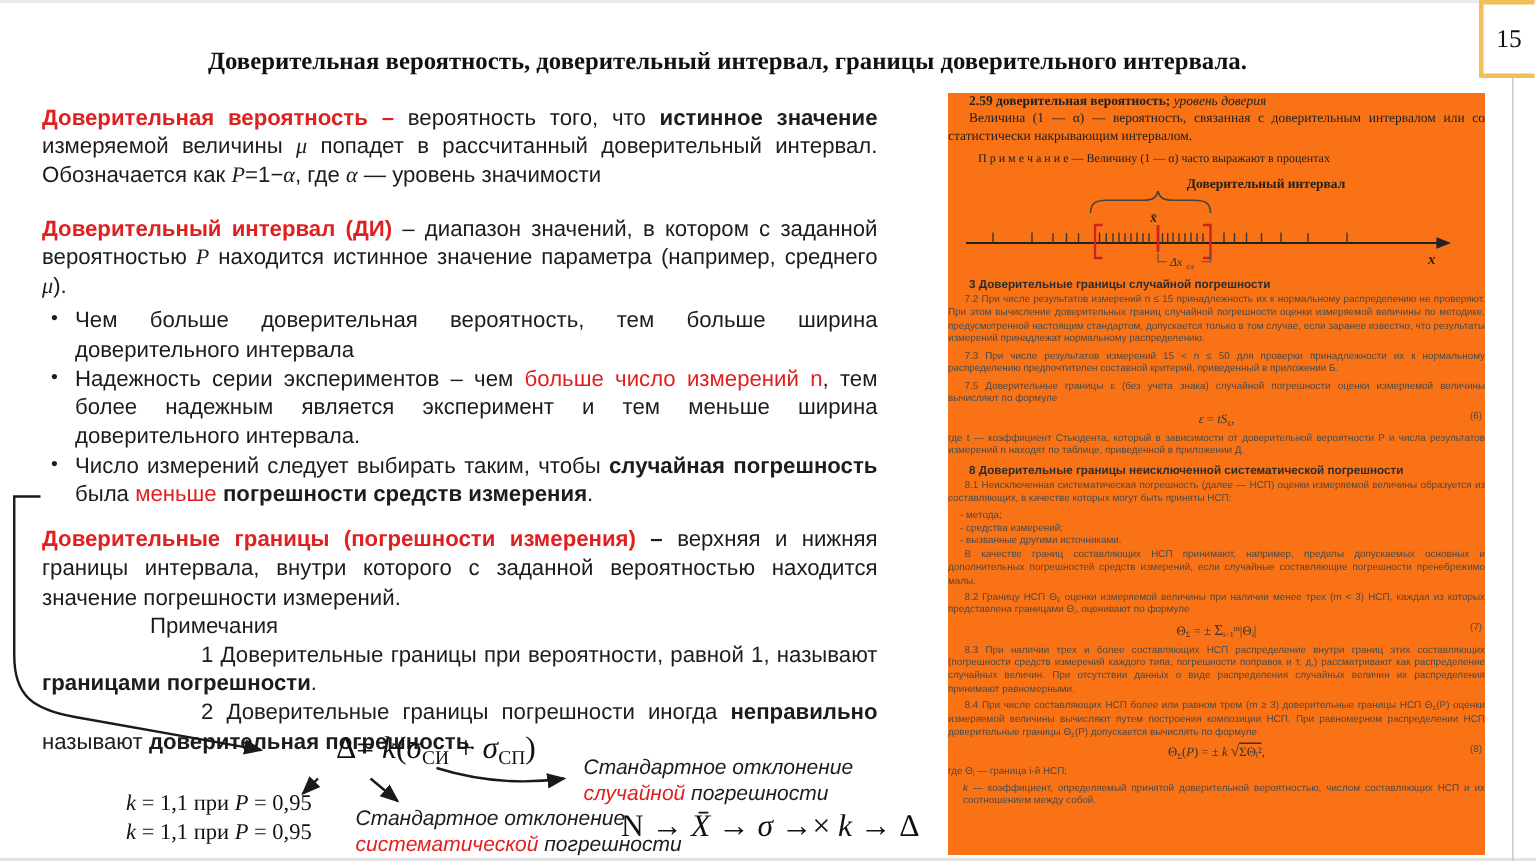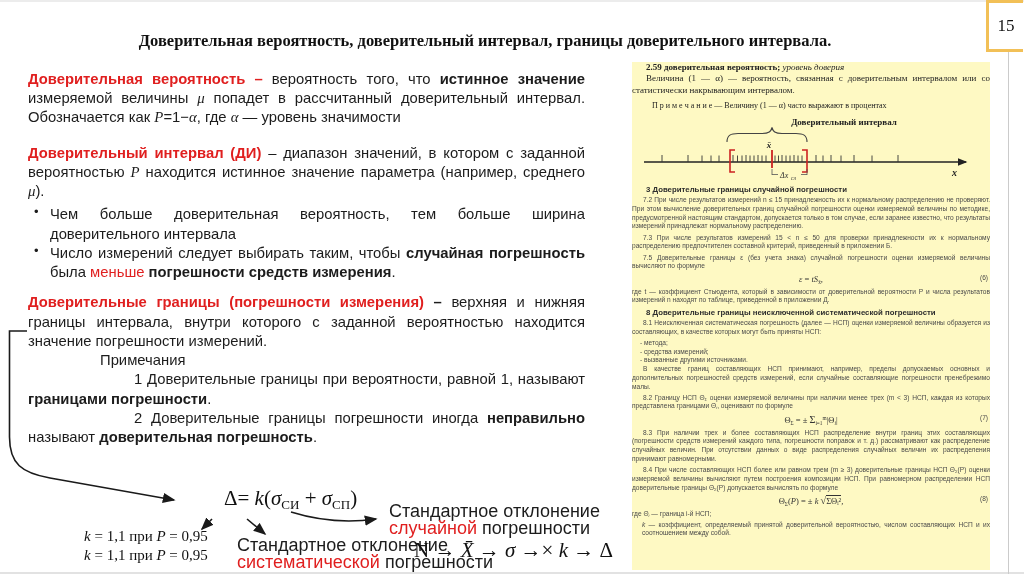--- a/index.html
+++ b/index.html
@@ -25,27 +25,27 @@
   .notes-label{margin-left:72px;text-align:left;}
   .note{text-indent:106px;}
   .sub{font-size:0.62em;vertical-align:-0.32em;}
   .sup{font-size:0.62em;vertical-align:0.5em;}
   .sub.i,.sup.i{font-style:italic;}
   .sum{font-size:1.2em;}
   .ovl{border-top:1px solid currentColor;margin-top:44px;}
   
   .fmain{position:absolute;left:189px;top:486px;font:400 21px "Liberation Serif","DejaVu Serif",serif;color:#111;margin-left:35px;}
   .klines{position:absolute;left:84px;top:527px;font:400 15px "Liberation Serif","DejaVu Serif",serif;line-height:19px;color:#111;white-space:nowrap;}
-  .sdlabel{position:absolute;font-size:18px;line-height:16.5px;font-weight:400;}
+  .sdlabel{position:absolute;font-size:14px;line-height:16.5px;font-weight:400;font-style:italic;}
   .sd-sys{left:237px;top:537px;}
   .sd-rand{left:389px;top:503px;}
   .chain{position:absolute;left:414px;top:538px;font:400 21px "Liberation Serif","DejaVu Serif",serif;color:#111;white-space:nowrap;}
   .overlay-svg{position:absolute;inset:0;pointer-events:none;z-index:3;}
   
-  .doc{position:absolute;left:632px;top:62px;width:358px;height:508px;color:#4a4a4a;background:#fef9c3;}
+  .doc{position:absolute;left:632px;top:62px;width:358px;height:508px;color:#4a4a4a;background:#f97316;}
   .serif{font-family:"Liberation Serif","DejaVu Serif",serif;color:#222;}
   .deftitle{font-size:9px;text-indent:14px;}
   .defbody{font-size:9px;line-height:1.3;text-align:justify;text-indent:14px;margin-top:1px;}
   .defnote{font-size:8px;text-indent:20px;margin-top:5px;white-space:nowrap;}
   .dsvg{display:block;margin-top:4px;}
   .doc h3{font-size:7.8px;color:#2d2d2d;margin:3px 0 2px 14px;font-family:"Liberation Sans","DejaVu Sans",sans-serif;}
   .dp{font-size:6.6px;line-height:1.32;text-align:justify;text-indent:11px;margin-bottom:2.5px;}
   .dlist{font-size:6.6px;line-height:1.32;margin-left:8px;}
   .frow{display:flex;justify-content:center;align-items:baseline;position:relative;font:400 8.5px "Liberation Serif","DejaVu Serif",serif;color:#333;margin:3px 0;}
   .fnum{position:absolute;right:2px;font:400 6.6px "Liberation Sans","DejaVu Sans",sans-serif;color:#4a4a4a;}
@@ -68,20 +68,21 @@
   <span>15</span>
 </div>
 
 <div class="title">Доверительная вероятность, доверительный интервал, границы доверительного интервала.</div>
 
 <div class="leftcol">
   <p class="p1"><span class="rb">Доверительная вероятность –</span><span> вероятность того, что </span><span class="b">истинное значение</span><span> измеряемой величины </span><span class="m">μ</span><span> попадет в рассчитанный доверительный интервал. Обозначается как </span><span class="m">P</span><span>=1−</span><span class="m">α</span><span>, где </span><span class="m">α</span><span> — уровень значимости</span></p>
   <p class="p2"><span class="rb">Доверительный интервал (ДИ)</span><span> – диапазон значений, в котором с заданной вероятностью </span><span class="m">P</span><span> находится истинное значение параметра (например, среднего </span><span class="m">μ</span><span>).</span></p>
   <ul>
     <li><span>Чем больше доверительная вероятность, тем больше ширина доверительного интервала</span></li>
+    <li><span>Надежность серии экспериментов – чем </span><span class="r">больше число измерений n</span><span>, тем более надежным является эксперимент и тем меньше ширина доверительного интервала.</span></li>
     <li><span>Число измерений следует выбирать таким, чтобы </span><span class="b">случайная погрешность</span><span> была </span><span class="r">меньше</span><span> </span><span class="b">погрешности средств измерения</span><span>.</span></li>
   </ul>
   <p><span class="rb">Доверительные границы (погрешности измерения)</span><span class="b"> – </span><span>верхняя и нижняя границы интервала, внутри которого с заданной вероятностью находится значение погрешности измерений.</span></p>
   <p class="notes-label">Примечания</p>
   <p class="note"><span>1 Доверительные границы при вероятности, равной 1, называют </span><span class="b">границами погрешности</span><span>.</span></p>
   <p class="note"><span>2 Доверительные границы погрешности иногда </span><span class="b">неправильно</span><span> называют </span><span class="b">доверительная погрешность</span><span>.</span></p>
 </div>
 
 <div class="fmain"><span>Δ= </span><span class="m">k</span><span>(</span><span class="m">σ</span><span class="sub">СИ</span><span> + </span><span class="m">σ</span><span class="sub">СП</span><span>)</span></div>
 <div class="klines">

